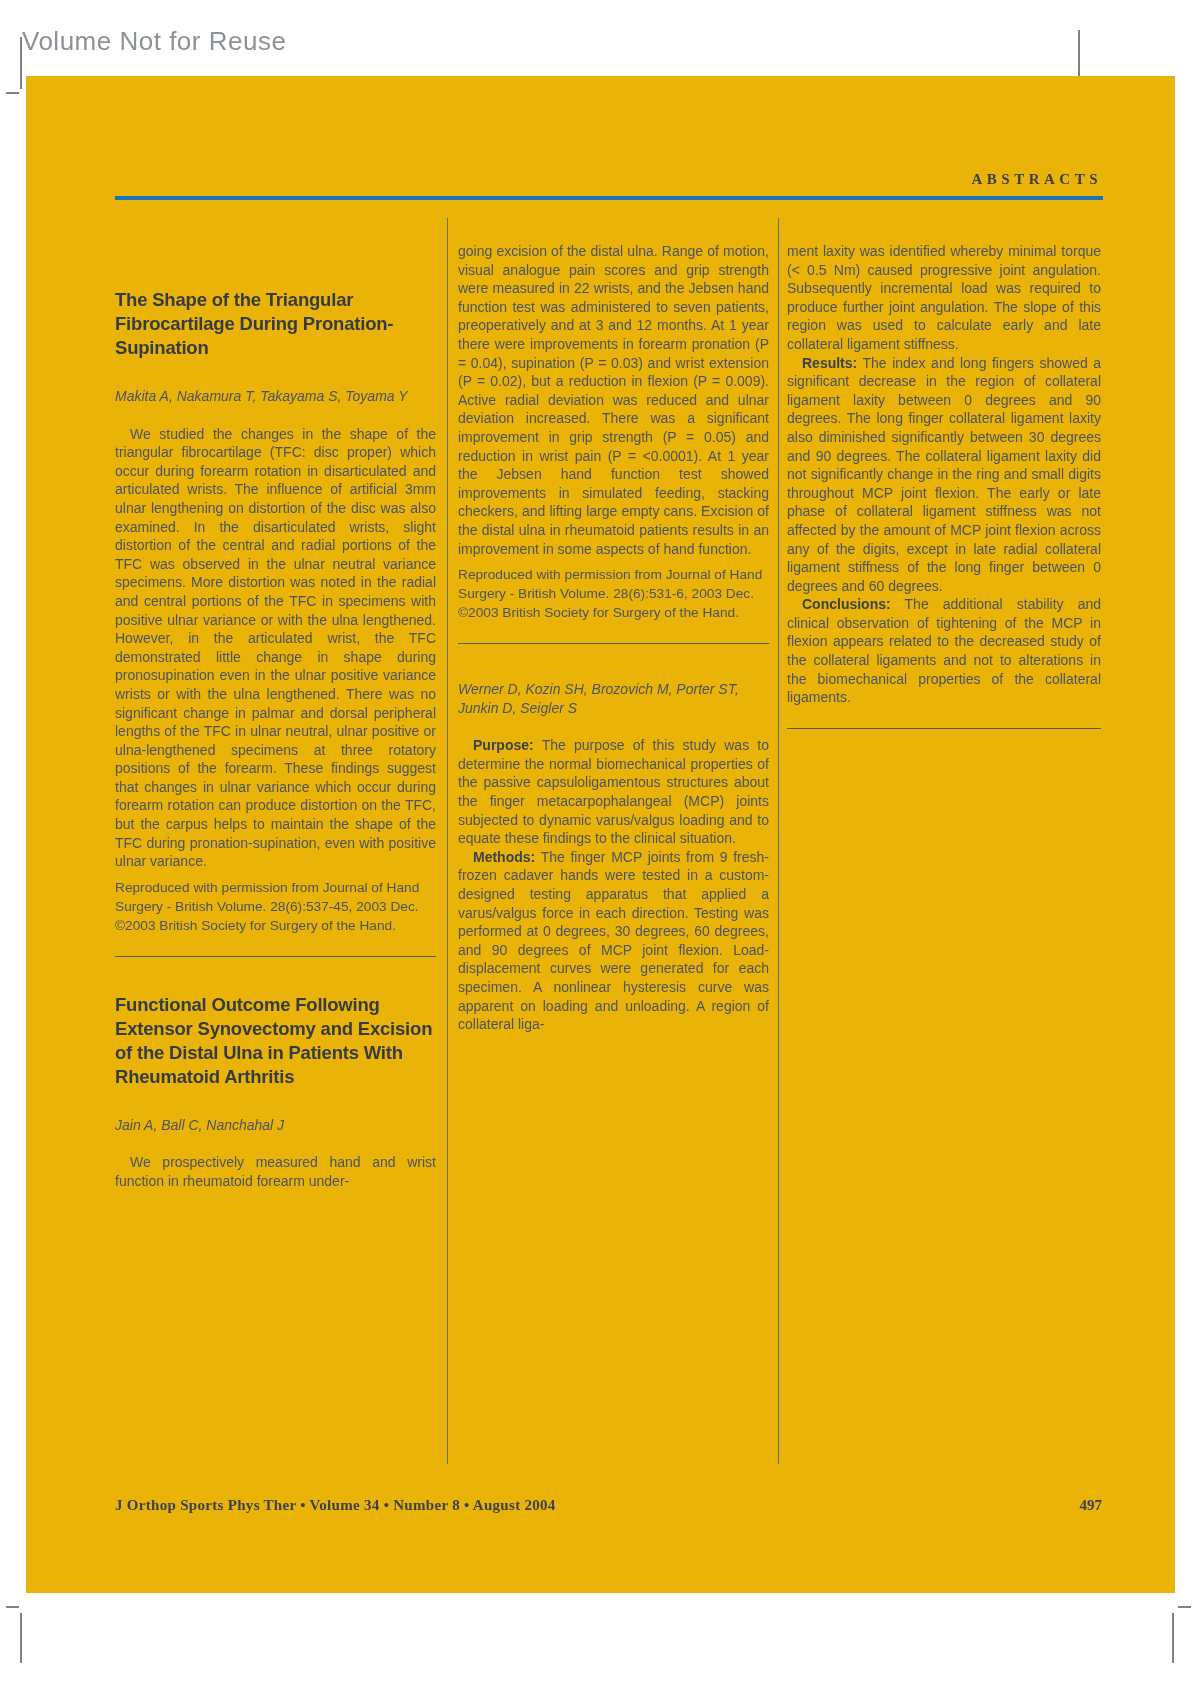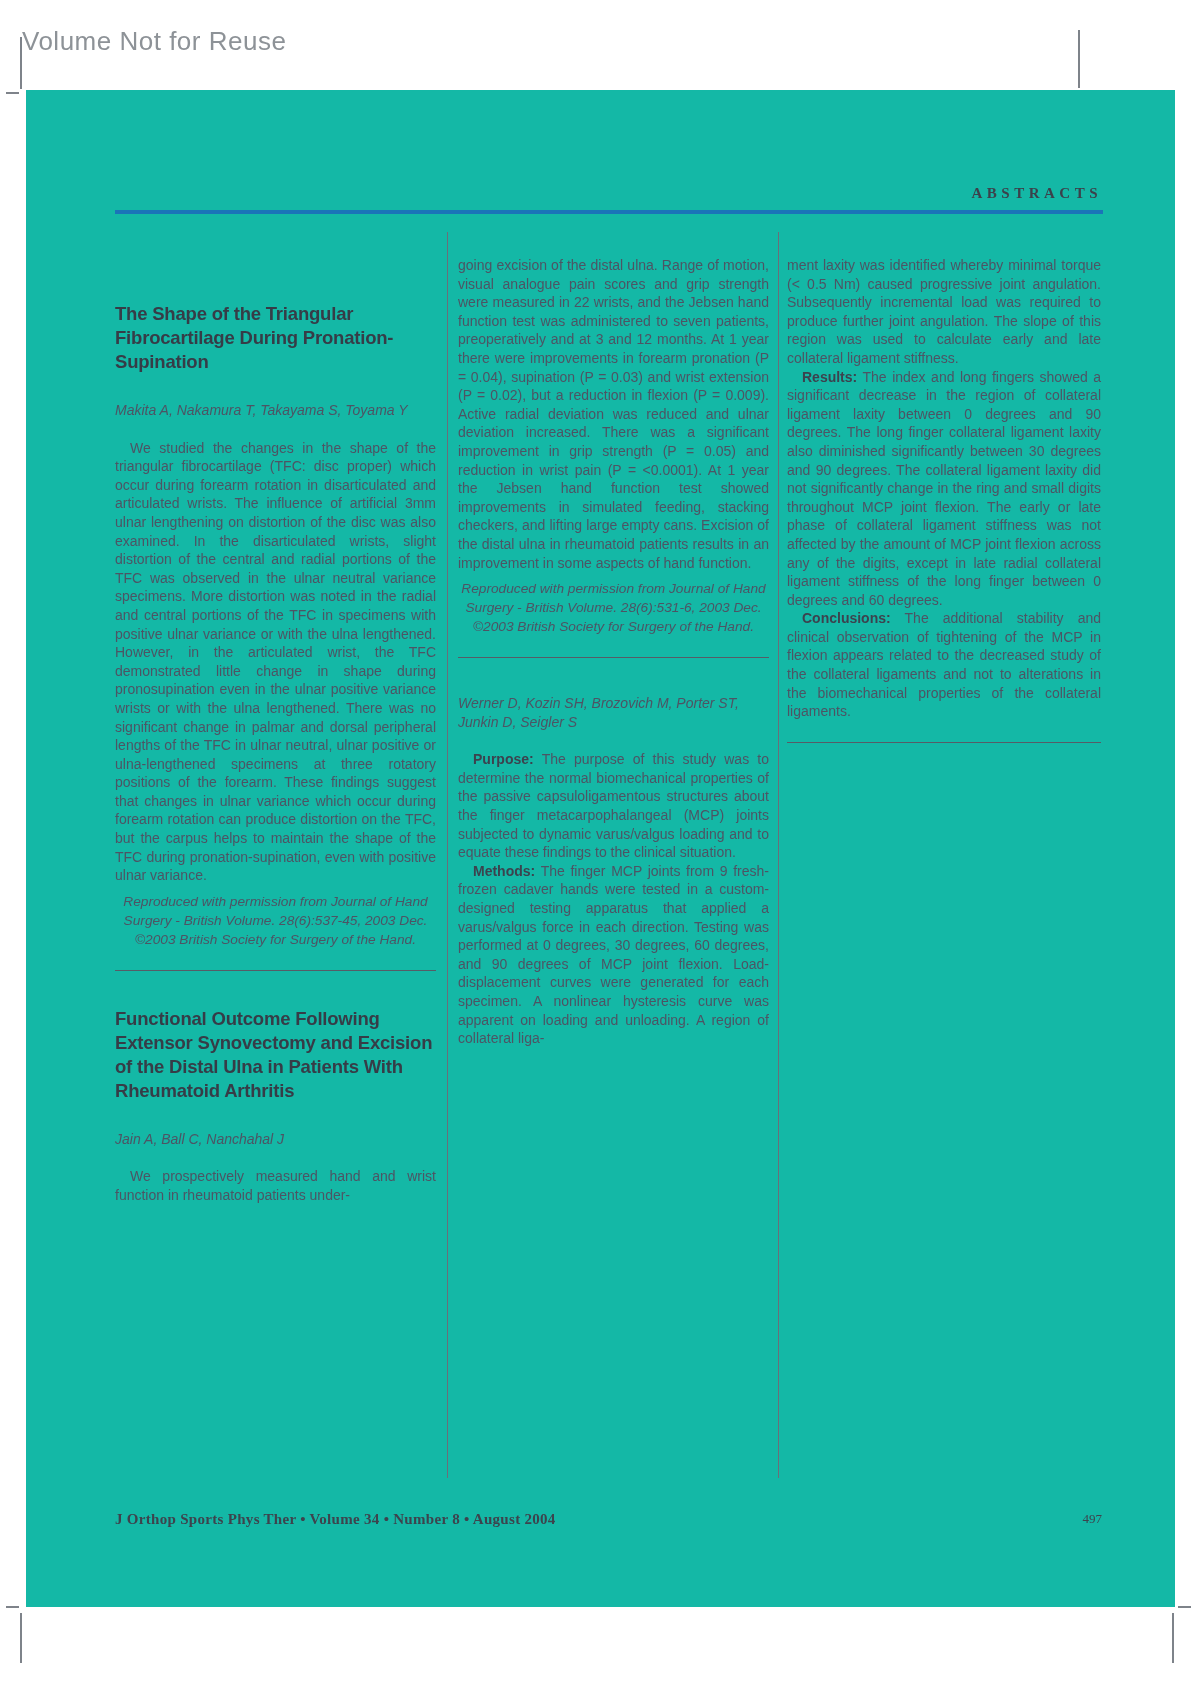--- a/index.html
+++ b/index.html
@@ -12,22 +12,22 @@
   }
   .watermark{
     position:absolute;left:22px;top:26px;
     font-size:26px;color:#8d9297;letter-spacing:0.5px;
     font-family:"Liberation Sans",sans-serif;
   }
   .crop{position:absolute;background:#7e838a;}
   .crop.v{width:2px;}
   .crop.h{height:2px;}
   .sheet{
-    position:absolute;left:26px;top:90px;width:1149px;height:1517px;
-    background:#14b8a6;
+    position:absolute;left:26px;top:76px;width:1149px;height:1517px;
+    background:#eab308;
   }
   .abs-header{
     position:absolute;top:95px;right:73px;
     font-family:"Liberation Serif",serif;
     font-size:15px;font-weight:bold;letter-spacing:4.5px;color:#3b414b;
   }
   .blue-rule{
     position:absolute;left:89px;top:120px;width:988px;height:4px;
     background:#1a74b8;
   }
@@ -44,36 +44,36 @@
   .abstract-title{
     margin:0 0 27px 0;
     font-size:18.5px;line-height:24px;font-weight:bold;color:#363c47;
     letter-spacing:-0.2px;
   }
   .authors{margin:0 0 19px 0;font-style:italic;color:#4d5464;}
   .body-para{margin:0;text-align:justify;}
   .ind{text-indent:15px;}
   .body-para .lead{font-weight:bold;color:#3c424e;}
   .citation{
-    margin:7px 0 0 0;font-style:italic;font-size:13.7px;line-height:19px;
-    text-align:center;color:#4d5464;
+    margin:7px 0 0 0;font-size:13.7px;line-height:19px;
+    text-align:left;color:#4d5464;
   }
   .sep{
     border:none;border-top:1.5px solid #565c66;
     margin:21px 0 36px 0;
   }
   .footer-left{
     position:absolute;left:89px;top:1421px;
     font-family:"Liberation Serif",serif;font-weight:bold;
     font-size:15px;color:#3d434d;letter-spacing:0.3px;
   }
   .footer-page{
     position:absolute;right:73px;top:1421px;
-    font-family:"Liberation Serif",serif;font-weight:normal;
-    font-size:13px;color:#3d434d;text-align:center;
+    font-family:"Liberation Serif",serif;font-weight:bold;
+    font-size:15px;color:#3d434d;text-align:center;
   }
 </style>
 </head>
 <body>
 
 <div class="watermark">Volume Not for Reuse</div>
 
 <div class="crop v" style="left:20px;top:37px;height:52px;"></div>
 <div class="crop h" style="left:6px;top:92px;width:13px;"></div>
 <div class="crop v" style="left:1078px;top:30px;height:58px;"></div>
@@ -92,21 +92,21 @@
   <div class="vdiv vdiv2"></div>
 
   <div class="col col1">
     <h2 class="abstract-title">The Shape of the Triangular Fibrocartilage During Pronation-Supination</h2>
     <p class="authors">Makita A, Nakamura T, Takayama S, Toyama Y</p>
     <p class="body-para ind">We studied the changes in the shape of the triangular fibrocartilage (TFC: disc proper) which occur during forearm rotation in disarticulated and articulated wrists. The influence of artificial 3mm ulnar lengthening on distortion of the disc was also examined. In the disarticulated wrists, slight distortion of the central and radial portions of the TFC was observed in the ulnar neutral variance specimens. More distortion was noted in the radial and central portions of the TFC in specimens with positive ulnar variance or with the ulna lengthened. However, in the articulated wrist, the TFC demonstrated little change in shape during pronosupination even in the ulnar positive variance wrists or with the ulna lengthened. There was no significant change in palmar and dorsal peripheral lengths of the TFC in ulnar neutral, ulnar positive or ulna-lengthened specimens at three rotatory positions of the forearm. These findings suggest that changes in ulnar variance which occur during forearm rotation can produce distortion on the TFC, but the carpus helps to maintain the shape of the TFC during pronation-supination, even with positive ulnar variance.</p>
     <p class="citation">Reproduced with permission from Journal of Hand Surgery - British Volume. 28(6):537-45, 2003 Dec. ©2003 British Society for Surgery of the Hand.</p>
     <hr class="sep">
     <h2 class="abstract-title">Functional Outcome Following Extensor Synovectomy and Excision of the Distal Ulna in Patients With Rheumatoid Arthritis</h2>
     <p class="authors">Jain A, Ball C, Nanchahal J</p>
-    <p class="body-para ind">We prospectively measured hand and wrist function in rheumatoid patients under-</p>
+    <p class="body-para ind">We prospectively measured hand and wrist function in rheumatoid forearm under-</p>
   </div>
 
   <div class="col col2">
     <p class="body-para">going excision of the distal ulna. Range of motion, visual analogue pain scores and grip strength were measured in 22 wrists, and the Jebsen hand function test was administered to seven patients, preoperatively and at 3 and 12 months. At 1 year there were improvements in forearm pronation (P = 0.04), supination (P = 0.03) and wrist extension (P = 0.02), but a reduction in flexion (P = 0.009). Active radial deviation was reduced and ulnar deviation increased. There was a significant improvement in grip strength (P = 0.05) and reduction in wrist pain (P = &lt;0.0001). At 1 year the Jebsen hand function test showed improvements in simulated feeding, stacking checkers, and lifting large empty cans. Excision of the distal ulna in rheumatoid patients results in an improvement in some aspects of hand function.</p>
     <p class="citation">Reproduced with permission from Journal of Hand Surgery - British Volume. 28(6):531-6, 2003 Dec. ©2003 British Society for Surgery of the Hand.</p>
     <hr class="sep">
     <p class="authors">Werner D, Kozin SH, Brozovich M, Porter ST, Junkin D, Seigler S</p>
     <p class="body-para ind"><span class="lead">Purpose:</span> <span>The purpose of this study was to determine the normal biomechanical properties of the passive capsuloligamentous structures about the finger metacarpophalangeal (MCP) joints subjected to dynamic varus/valgus loading and to equate these findings to the clinical situation.</span></p>
     <p class="body-para ind"><span class="lead">Methods:</span> <span>The finger MCP joints from 9 fresh-frozen cadaver hands were tested in a custom-designed testing apparatus that applied a varus/valgus force in each direction. Testing was performed at 0 degrees, 30 degrees, 60 degrees, and 90 degrees of MCP joint flexion. Load-displacement curves were generated for each specimen. A nonlinear hysteresis curve was apparent on loading and unloading. A region of collateral liga-</span></p>
   </div>

